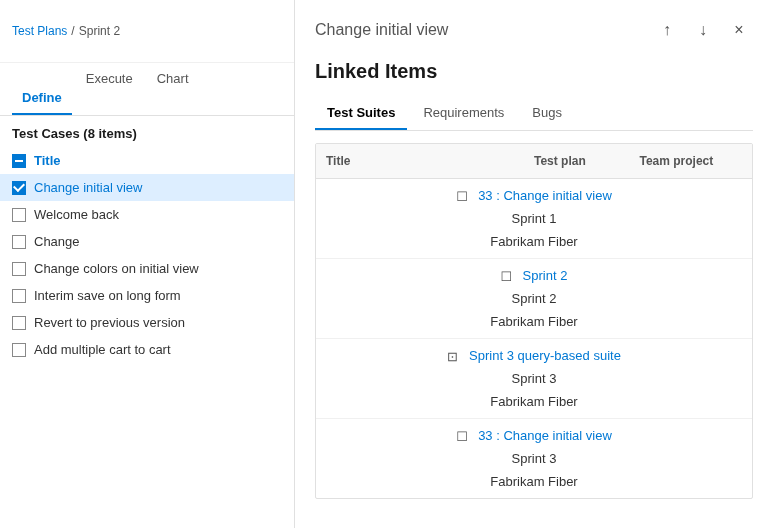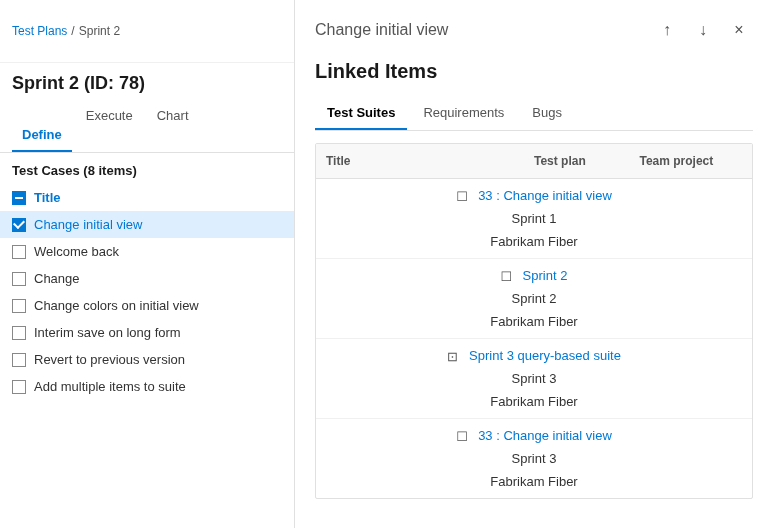--- a/index.html
+++ b/index.html
@@ -238,21 +238,20 @@
 </head>
 <body>
 
 <div class="left-panel">
   <div class="breadcrumb">
     <a>Test Plans</a>
     <span>/</span>
     <span>Sprint 2</span>
   </div>
 
-  <div class="sprint-title">Sprint 2 (ID: 78)</div>
 
   <div class="tab-bar">
     <div class="tab active">Define</div>
     <div class="tab">Execute</div>
     <div class="tab">Chart</div>
   </div>
 
   <div class="test-cases-header">Test Cases (8 items)</div>
 
   <div class="test-cases-list">
@@ -287,21 +286,21 @@
       <span class="item-text plain">Interim save on long form</span>
     </div>
 
     <div class="list-item">
       <span class="checkbox"></span>
       <span class="item-text plain">Revert to previous version</span>
     </div>
 
     <div class="list-item">
       <span class="checkbox"></span>
-      <span class="item-text plain">Add multiple items to suite</span>
+      <span class="item-text plain">Add multiple cart to cart</span>
     </div>
 
   </div>
 </div>
 
 <div class="right-panel">
   <div class="panel-header">
     <span class="panel-title">Change initial view</span>
     <div class="panel-actions">
       <button class="icon-btn">↑</button>

